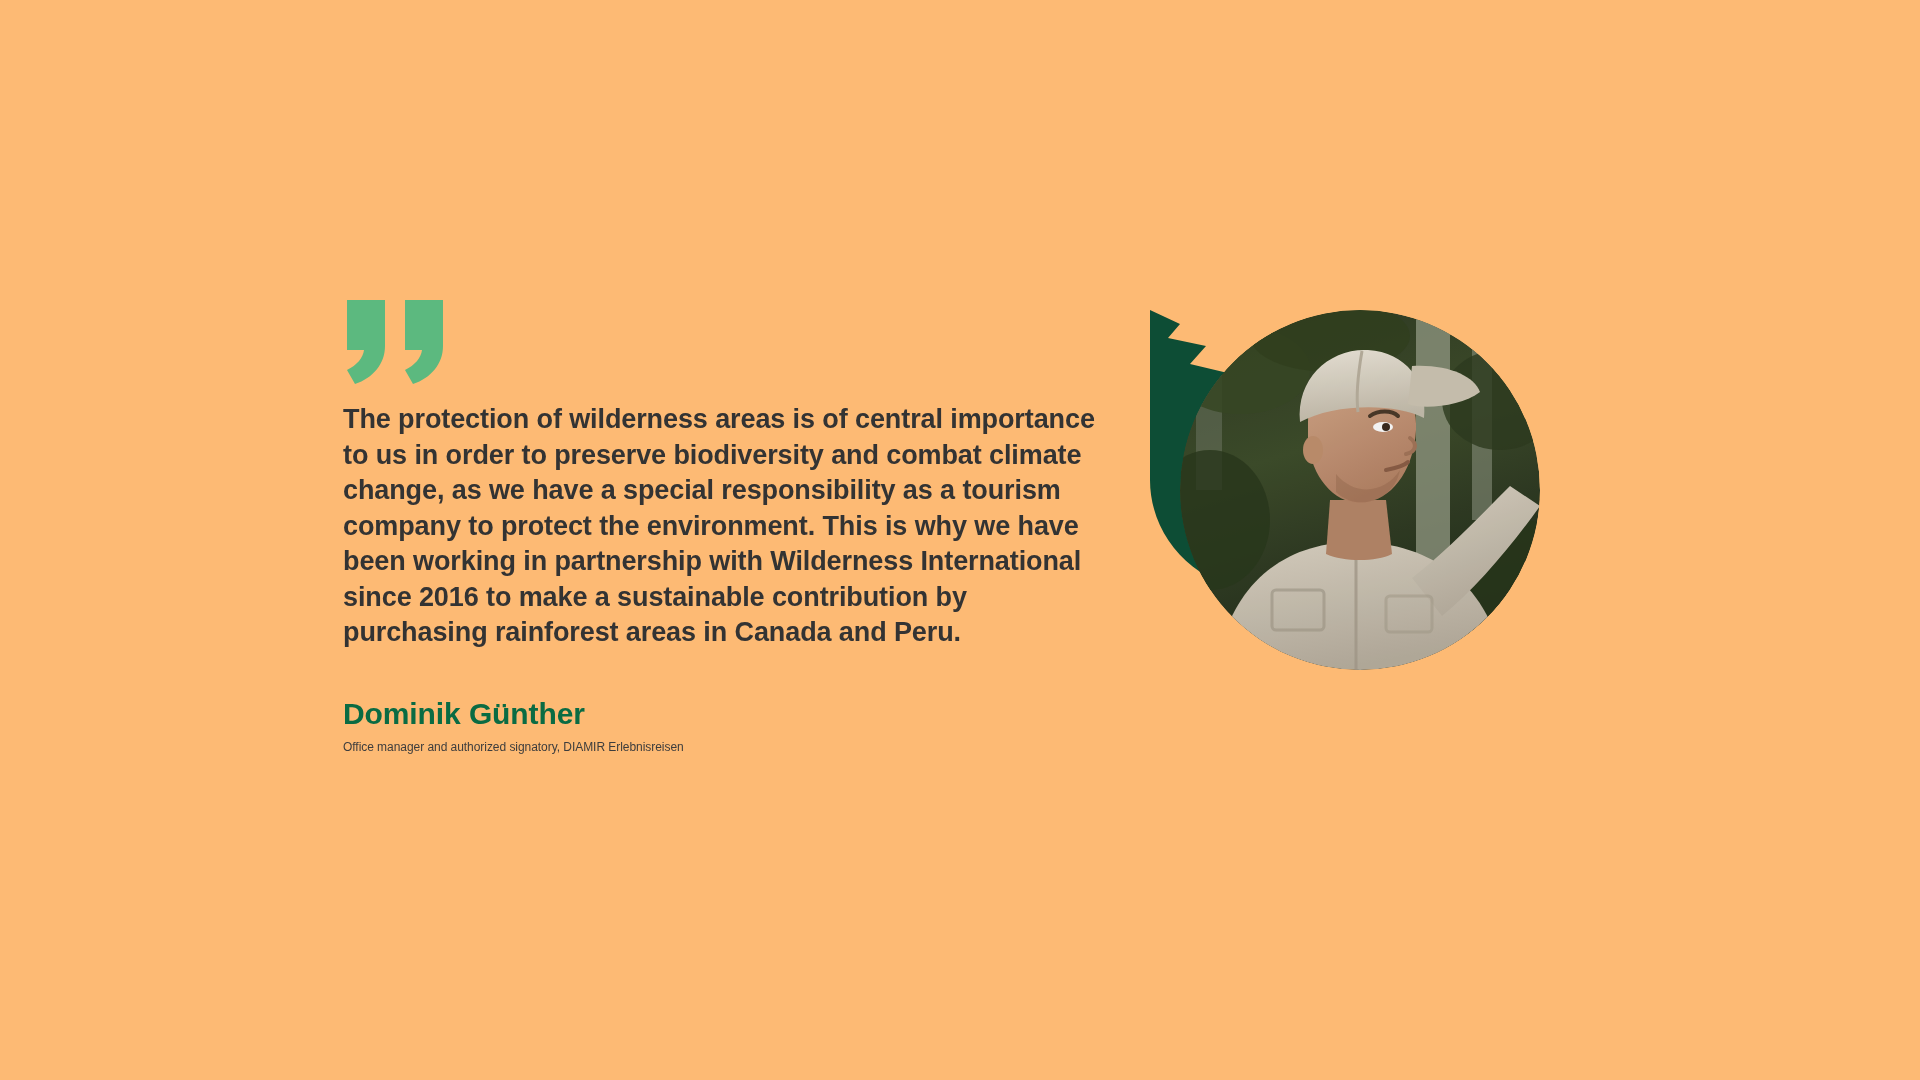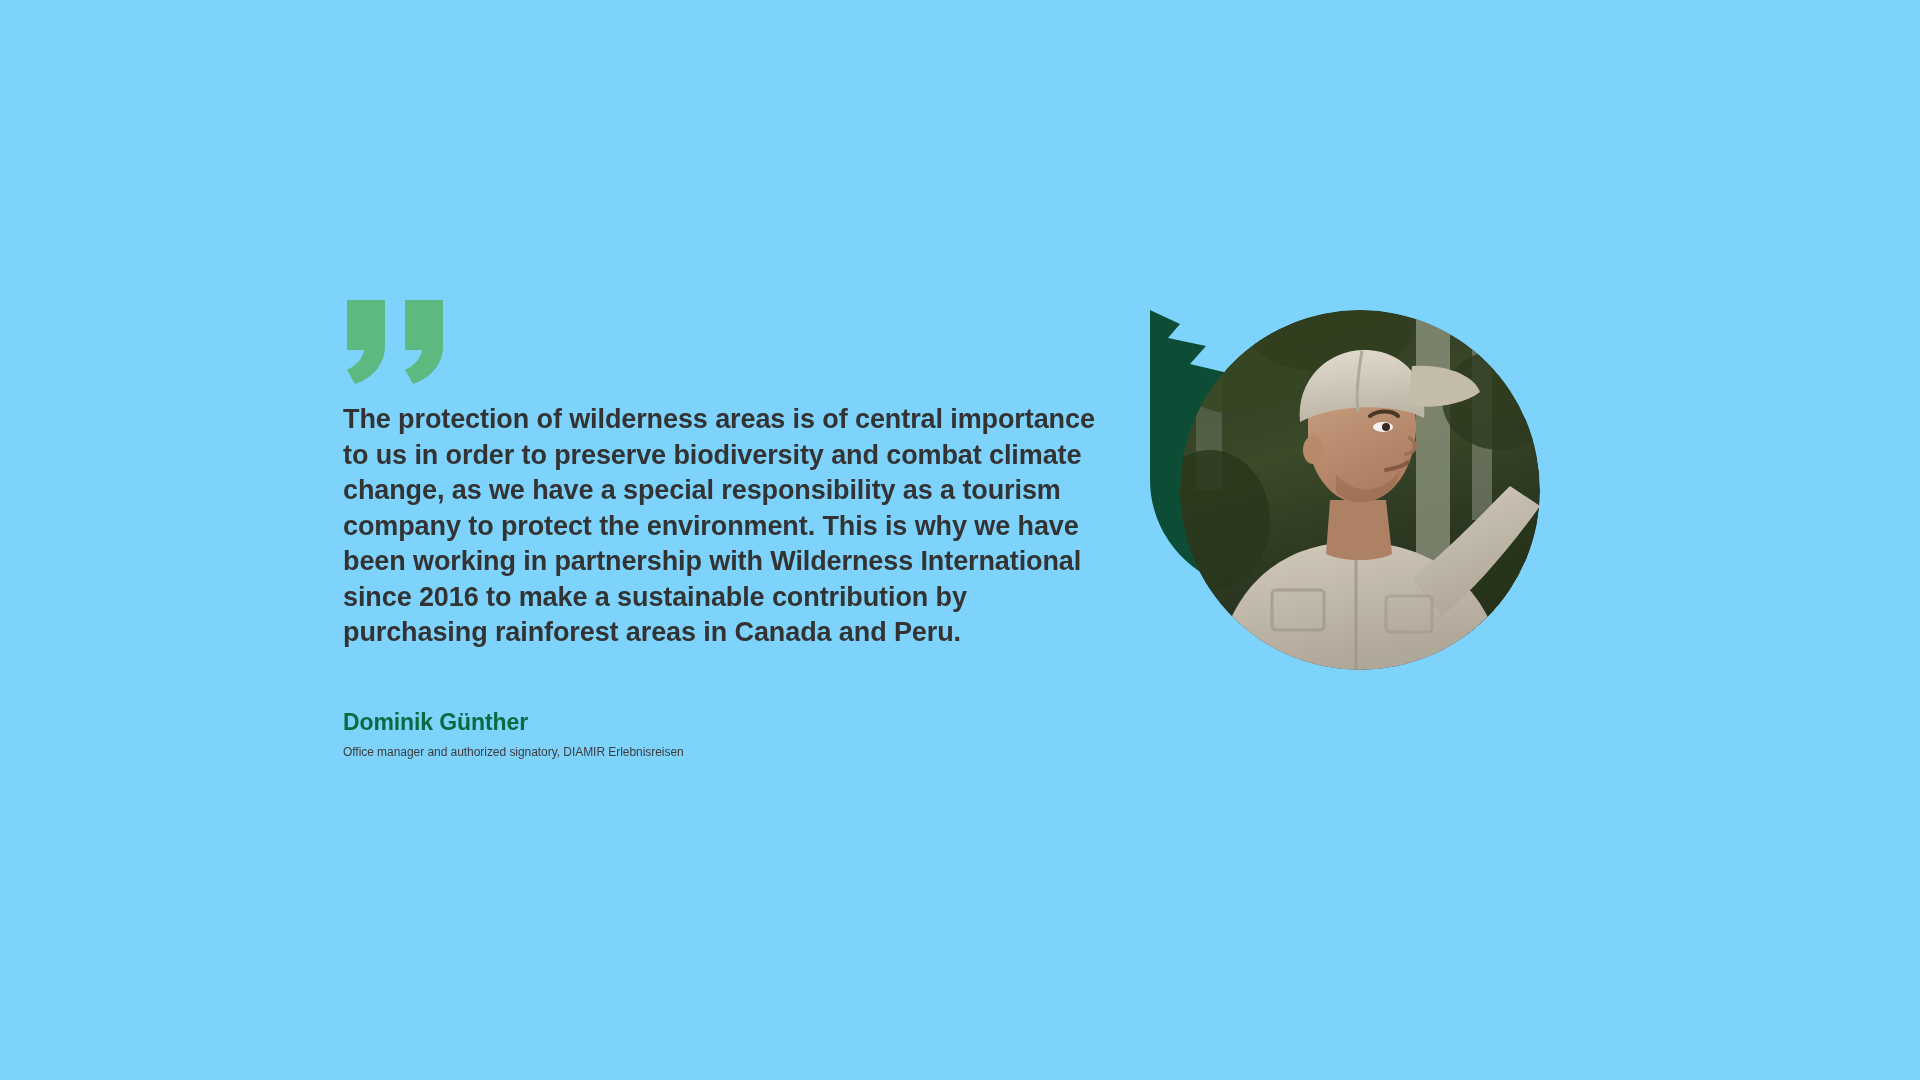--- a/index.html
+++ b/index.html
@@ -11,21 +11,21 @@
     font-family: "Liberation Sans", sans-serif;
     overflow: hidden;
   }
 
   .testimonial {
     position: absolute;
     left: 0;
     top: 0;
     width: 1920px;
     height: 1080px;
-    background: #7dd3fc;
+    background: #fdba74;
   }
 
   
   .quote-col {
     position: absolute;
     left: 343px;
     top: 296px;
     width: 760px;
   }
 
@@ -40,22 +40,22 @@
     font-size: 27px;
     line-height: 35.5px;
     font-weight: bold;
     color: #333333;
     letter-spacing: -0.1px;
     margin: 0;
     width: 772px;
   }
 
   .author-name {
-    margin-top: 58px;
-    font-size: 23px;
+    margin-top: 46px;
+    font-size: 30px;
     font-weight: bold;
     color: #0a6b43;
     letter-spacing: -0.1px;
   }
 
   .author-role {
     margin-top: 9px;
     font-size: 12px;
     font-weight: normal;
     color: #3d3d3d;

